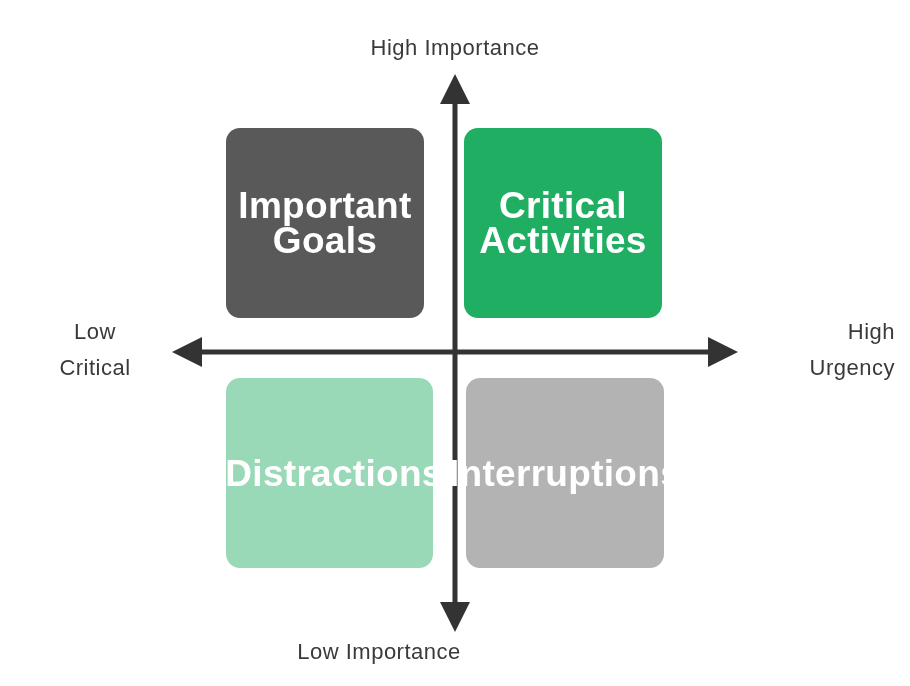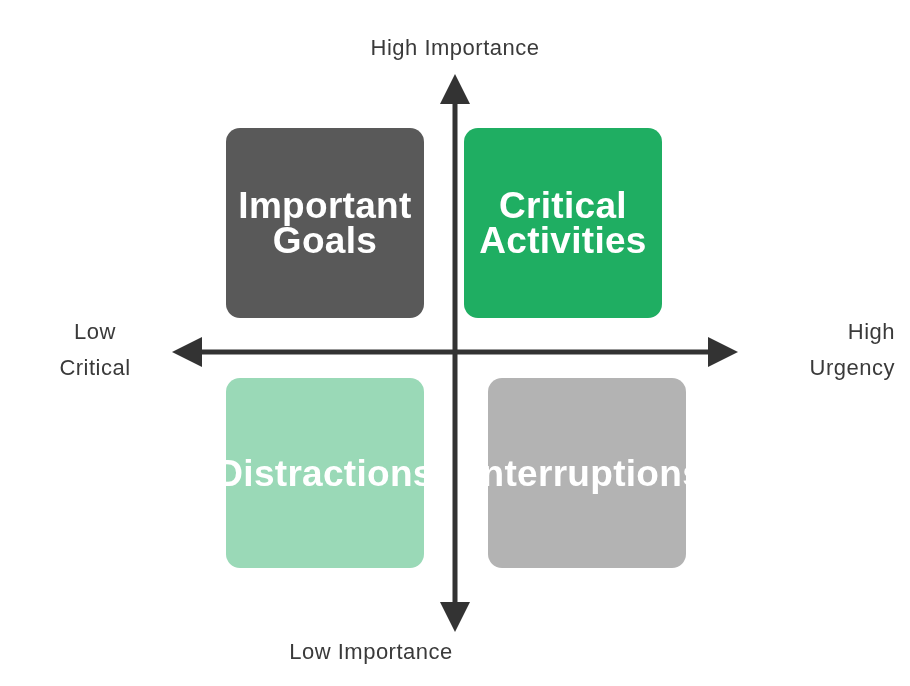--- a/index.html
+++ b/index.html
@@ -23,21 +23,21 @@
     position: absolute;
     color: #3a3a3a;
     font-size: 22px;
     font-weight: 500;
     letter-spacing: 0.5px;
     text-align: center;
     white-space: pre-line;
     line-height: 36px;
   }
   .axis-label.top    { left: 0; top: 30; width: 910px; top: 30px; }
-  .axis-label.bottom { left: 4px; width: 734px; top: 634px; }
+  .axis-label.bottom { left: 12px; width: 734px; top: 634px; }
   .axis-label.left   { left: 10px; width: 170px; top: 314px; }
   .axis-label.right  { left: 740px; width: 155px; top: 314px; text-align: right; }
   .quadrant {
     position: absolute;
     width: 198px; height: 190px;
     border-radius: 14px;
     display: flex;
     align-items: center;
     justify-content: center;
   }
@@ -46,21 +46,21 @@
     font-size: 37px;
     font-weight: 700;
     letter-spacing: 0.3px;
     text-align: center;
     white-space: pre-line;
     line-height: 35px;
   }
   .quadrant.tl { left: 226px; top: 128px; }
   .quadrant.tr { left: 464px; top: 128px; }
   .quadrant.bl { left: 226px; top: 378px; }
-  .quadrant.br { left: 488px; top: 378px; }
+  .quadrant.br { left: 466px; top: 378px; }
 </style>
 </head>
 <body>
 
 <div class="canvas">
 
   <svg class="axes-svg" viewBox="0 0 910 686" xmlns="http://www.w3.org/2000/svg">
     <line x1="455" y1="100" x2="455" y2="606" stroke-width="5" stroke="#333333"></line>
     <line x1="198" y1="352" x2="712" y2="352" stroke-width="5" stroke="#333333"></line>
     <polygon points="455,74 440,104 470,104" fill="#333333"></polygon>
@@ -79,21 +79,21 @@
   <div class="quadrant tl" style="background-color: rgb(89, 89, 89);">
     <span class="q-label">Important
 Goals</span>
   </div>
 
   <div class="quadrant tr" style="background-color: rgb(31, 174, 98);">
     <span class="q-label">Critical
 Activities</span>
   </div>
 
-  <div class="quadrant bl" style="background-color: rgb(154, 217, 183);">
+  <div class="quadrant bl" style="background-color: rgb(154, 217, 183); padding-left: 9px;">
     <span class="q-label">Distractions</span>
   </div>
 
   <div class="quadrant br" style="background-color: rgb(179, 179, 179);">
     <span class="q-label">Interruptions</span>
   </div>
 
 </div>
 
 </body></html>

